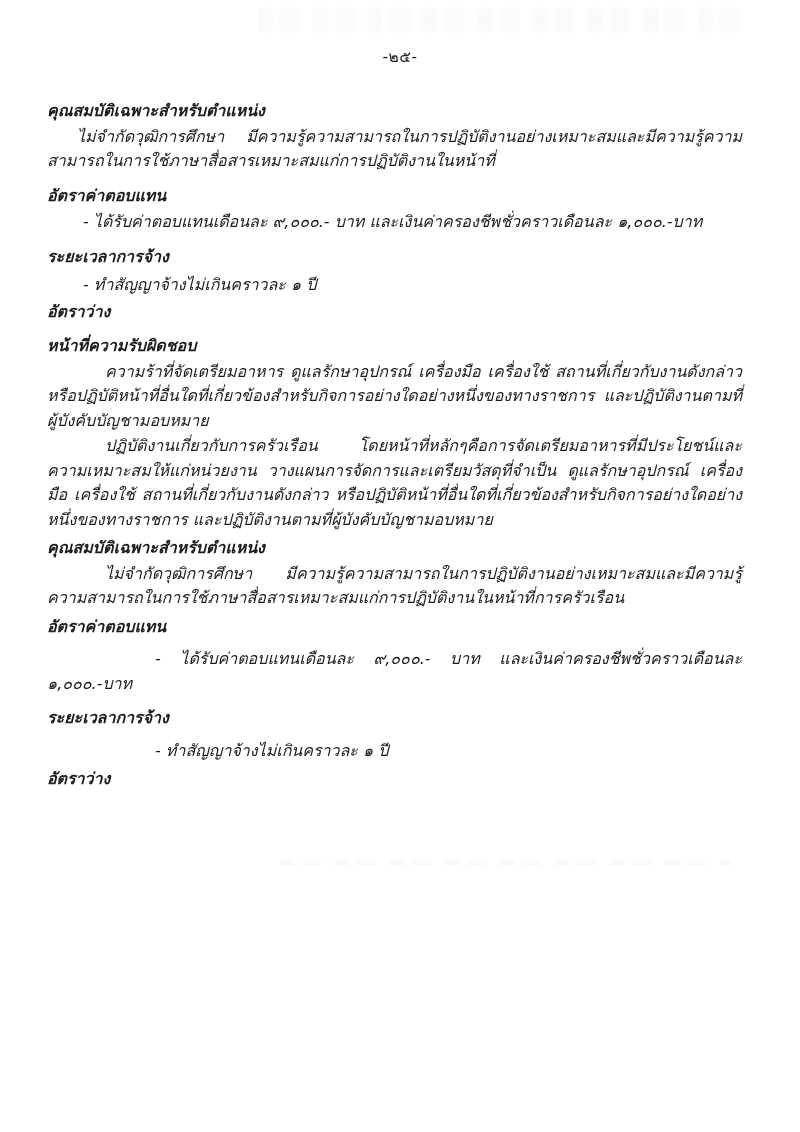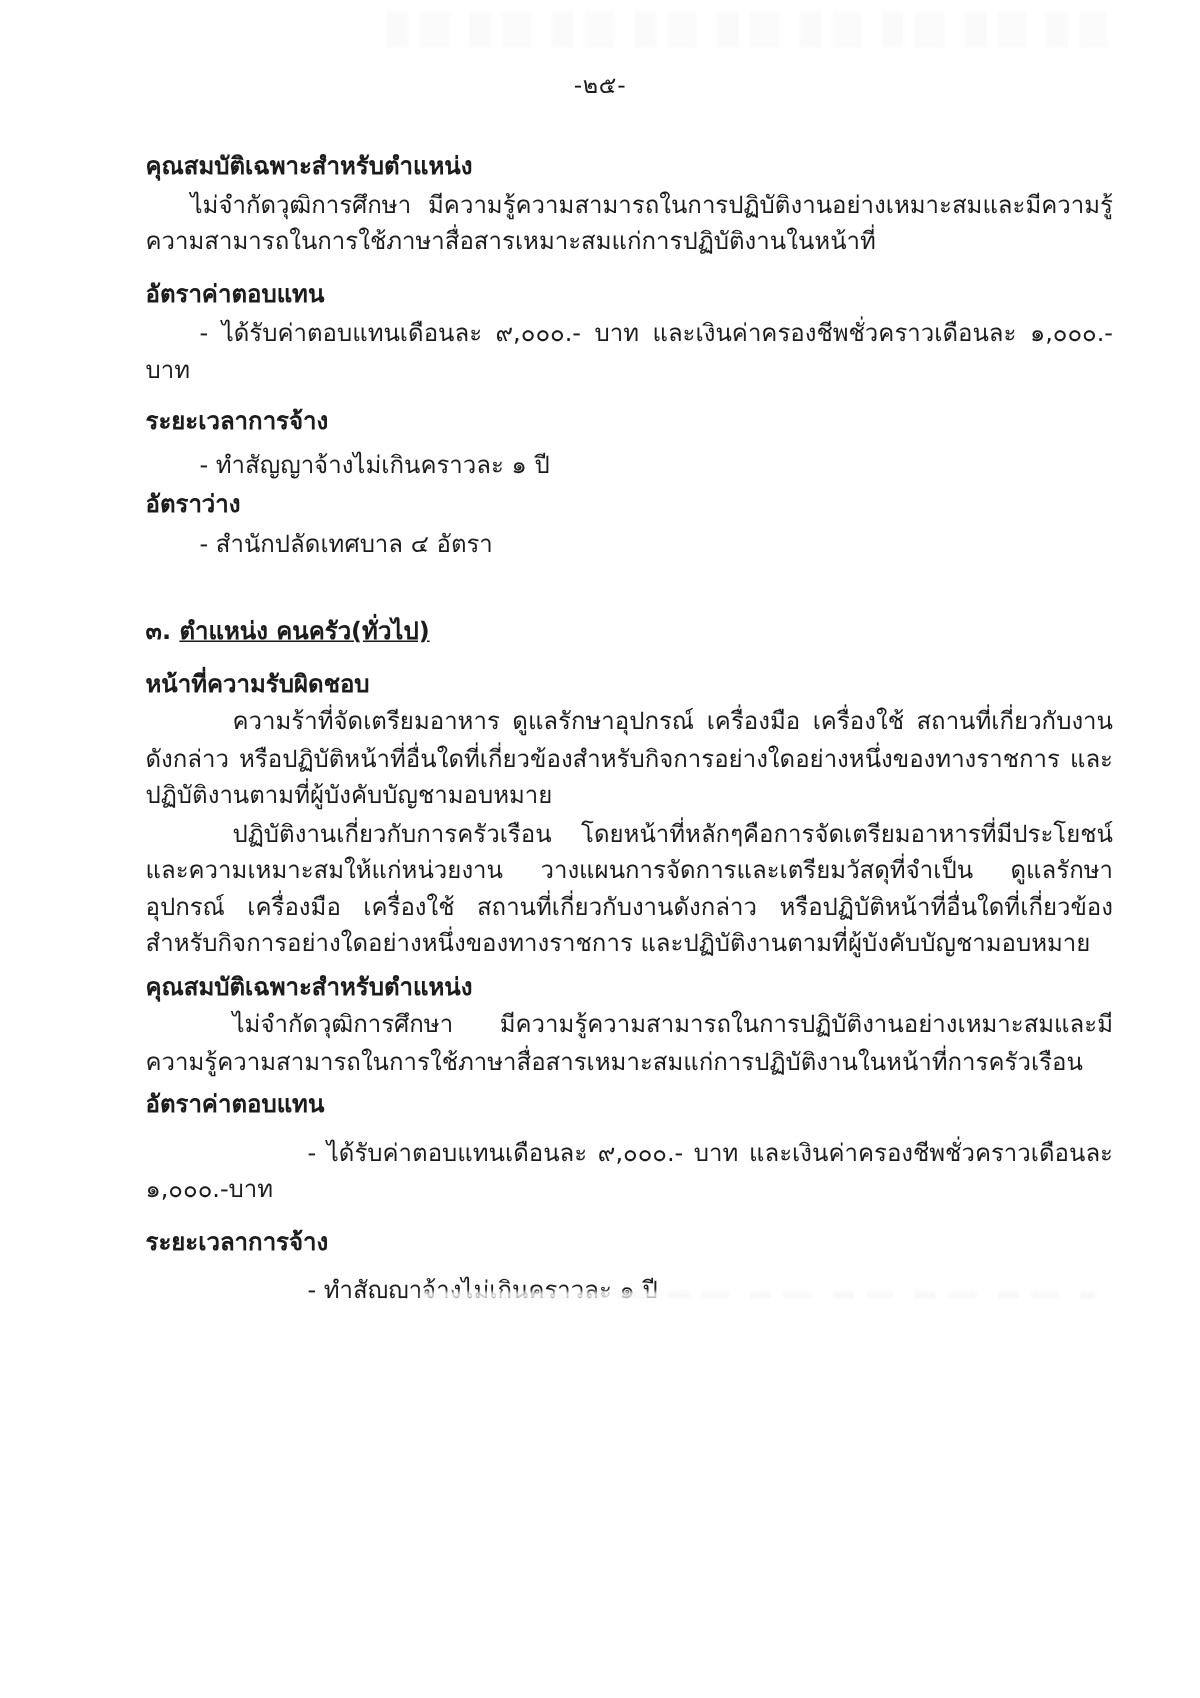--- a/index.html
+++ b/index.html
@@ -33,23 +33,24 @@
   .bleed-top { top: 8px; left: 258px; width: 480px; height: 24px; }
   .bleed-bottom { bottom: 0; left: 280px; width: 450px; height: 5px; opacity: 0.8; }
 
   .pagenum {
     padding-top: 44px;
     text-align: center;
     font-size: 15.5px;
     letter-spacing: 0.5px;
   }
   .content {
-    margin-left: 97px;
+    margin-left: 47px;
     margin-right: 58px; 
     line-height: 24.5px;
+    font-style: italic;
   }
   .h {
     font-weight: bold;
     margin-top: 12px;
   }
   .p {
     text-align: justify;
     margin-top: 1px;
   }
   .indent-sm { text-indent: 30px; }   
@@ -81,26 +82,21 @@
     <div class="h gap-lg">คุณสมบัติเฉพาะสำหรับตำแหน่ง</div>
     <div class="p indent-sm">ไม่จำกัดวุฒิการศึกษา มีความรู้ความสามารถในการปฏิบัติงานอย่างเหมาะสมและมีความรู้ความสามารถในการใช้ภาษาสื่อสารเหมาะสมแก่การปฏิบัติงานในหน้าที่</div>
 
     <div class="h gap-md">อัตราค่าตอบแทน</div>
     <div class="p bullet-sm">- ได้รับค่าตอบแทนเดือนละ ๙,๐๐๐.- บาท และเงินค่าครองชีพชั่วคราวเดือนละ ๑,๐๐๐.-บาท</div>
 
     <div class="h gap-md">ระยะเวลาการจ้าง</div>
     <div class="p bullet-sm gap-sm">- ทำสัญญาจ้างไม่เกินคราวละ ๑ ปี</div>
 
     <div class="h" style="margin-top:2px">อัตราว่าง</div>
-    <div class="p bullet-sm">- สำนักปลัดเทศบาล ๔ อัตรา</div>
 
-    <div class="pos-heading gap-xl">
-      <span>๓. </span>
-      <span class="pos-title">ตำแหน่ง คนครัว(ทั่วไป)</span>
-    </div>
 
     <div class="h gap-md">หน้าที่ความรับผิดชอบ</div>
     <div class="p indent-md">ความร้าที่จัดเตรียมอาหาร ดูแลรักษาอุปกรณ์ เครื่องมือ เครื่องใช้ สถานที่เกี่ยวกับงานดังกล่าว หรือปฏิบัติหน้าที่อื่นใดที่เกี่ยวข้องสำหรับกิจการอย่างใดอย่างหนึ่งของทางราชการ และปฏิบัติงานตามที่ผู้บังคับบัญชามอบหมาย</div>
 
     <div class="p indent-md">ปฏิบัติงานเกี่ยวกับการครัวเรือน โดยหน้าที่หลักๆคือการจัดเตรียมอาหารที่มีประโยชน์และความเหมาะสมให้แก่หน่วยงาน วางแผนการจัดการและเตรียมวัสดุที่จำเป็น ดูแลรักษาอุปกรณ์ เครื่องมือ เครื่องใช้ สถานที่เกี่ยวกับงานดังกล่าว หรือปฏิบัติหน้าที่อื่นใดที่เกี่ยวข้องสำหรับกิจการอย่างใดอย่างหนึ่งของทางราชการ และปฏิบัติงานตามที่ผู้บังคับบัญชามอบหมาย</div>
 
     <div class="h gap-sm">คุณสมบัติเฉพาะสำหรับตำแหน่ง</div>
     <div class="p indent-md">ไม่จำกัดวุฒิการศึกษา มีความรู้ความสามารถในการปฏิบัติงานอย่างเหมาะสมและมีความรู้ความสามารถในการใช้ภาษาสื่อสารเหมาะสมแก่การปฏิบัติงานในหน้าที่การครัวเรือน</div>
 
     <div class="h gap-sm">อัตราค่าตอบแทน</div>

